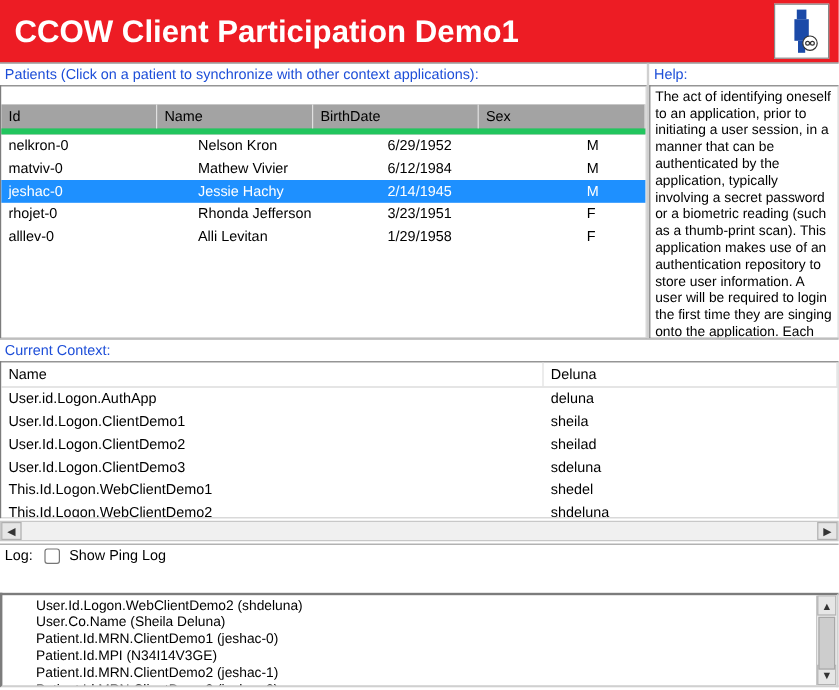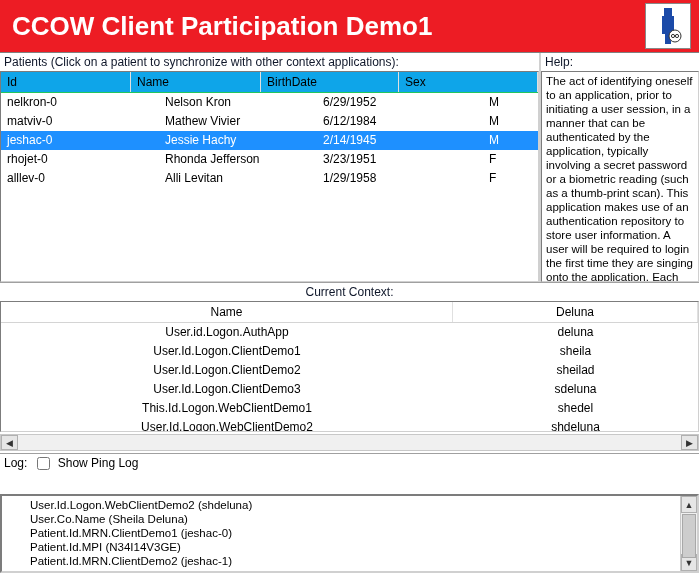--- a/index.html
+++ b/index.html
@@ -7,38 +7,38 @@
   .app { width:699px; height:573px; display:flex; flex-direction:column; overflow:hidden; }
 
   .titlebar { background:#ed1c24; color:#fff; height:52px; display:flex; align-items:center; justify-content:space-between; padding:0 8px 0 12px; }
   .titlebar .title { font-family: Arial, "Segoe UI", sans-serif; font-size:26px; font-weight:bold; }
   .titlebar .logo { width:46px; height:46px; background:#fff; border:1px solid #888; display:flex; align-items:center; justify-content:center; position:relative; }
 
   .upper { display:flex; height:230px; border-top:1px solid #808080; }
   .col-patients { flex:1 1 auto; display:flex; flex-direction:column; border-right:2px inset #d0d0d0; min-width:0; }
   .col-help { flex:0 0 158px; display:flex; flex-direction:column; }
 
-  .group-label { font-size:12px; padding:2px 4px; color:#0f172a; }
+  .group-label { font-size:12px; padding:2px 4px; color:#1d4ed8; }
 
   .grid { flex:1; border:1px inset #d0d0d0; background:#fff; overflow:hidden; }
-  .grid-head { display:flex; background:#0ea5e9; border-bottom:1px solid #22c55e; }
+  .grid-head { display:flex; background:#a3a3a3; border-bottom:5px solid #22c55e;margin-top:15px; }
   .grid-head .hcell { padding:3px 6px; font-size:12px; border-right:1px solid #e0e0e0; }
   .grid-body { }
   .grid-row { display:flex; line-height:17px;gap:28px; }
   .grid-row .cell { padding:1px 6px; white-space:nowrap; overflow:hidden; }
   .grid-row.selected { background:#1e90ff; color:#fff;justify-content:space-between; }
 
   .pat-c0 { width:130px; }
   .pat-c1 { width:130px; }
   .pat-c2 { width:138px; }
   .pat-c3 { flex:1; }
 
   .help-box { flex:1; border:1px inset #d0d0d0; background:#fff; padding:2px 4px; font-size:11.5px; line-height:14px; overflow:hidden; }
 
-  .section-ctx { display:flex; flex-direction:column; border-top:1px solid #a0a0a0;text-align:center; }
+  .section-ctx { display:flex; flex-direction:column; border-top:1px solid #a0a0a0; }
   .ctx-grid { border:1px inset #d0d0d0; background:#fff; }
   .ctx-head { display:flex; border-bottom:1px solid #d4d4d4; }
   .ctx-head .hcell { padding:3px 6px; border-right:1px solid #e0e0e0; }
   .ctx-body { height:108px; overflow:hidden; }
   .ctx-row { display:flex; line-height:17px; }
   .ctx-c0 { width:452px; padding:1px 6px; }
   .ctx-c1 { flex:1; padding:1px 6px; }
 
   .hscroll { height:17px; background:#f0f0f0; border:1px solid #c8c8c8; display:flex; justify-content:space-between; align-items:center; margin:2px 0; }
   .hscroll .arrow { width:17px; height:15px; background:#e6e6e6; border:1px solid #b0b0b0; display:flex; align-items:center; justify-content:center; font-size:9px; color:#333; }
@@ -147,21 +147,21 @@
           </div>
           <div class="ctx-row">
             <div class="ctx-c0">User.Id.Logon.ClientDemo3</div>
             <div class="ctx-c1">sdeluna</div>
           </div>
           <div class="ctx-row">
             <div class="ctx-c0">This.Id.Logon.WebClientDemo1</div>
             <div class="ctx-c1">shedel</div>
           </div>
           <div class="ctx-row">
-            <div class="ctx-c0">User.Id.Logon.WebClientDemo2</div>
+            <div class="ctx-c0">This.Id.Logon.WebClientDemo2</div>
             <div class="ctx-c1">shdeluna</div>
           </div>
         </div>
     </div>
     <div class="hscroll">
       <div class="arrow">◀</div>
       <div class="arrow">▶</div>
     </div>
   </div>
 

